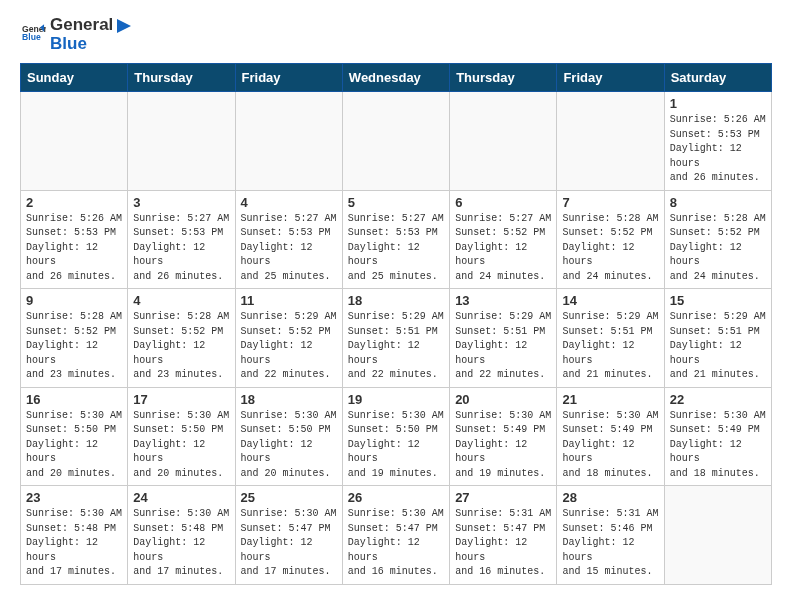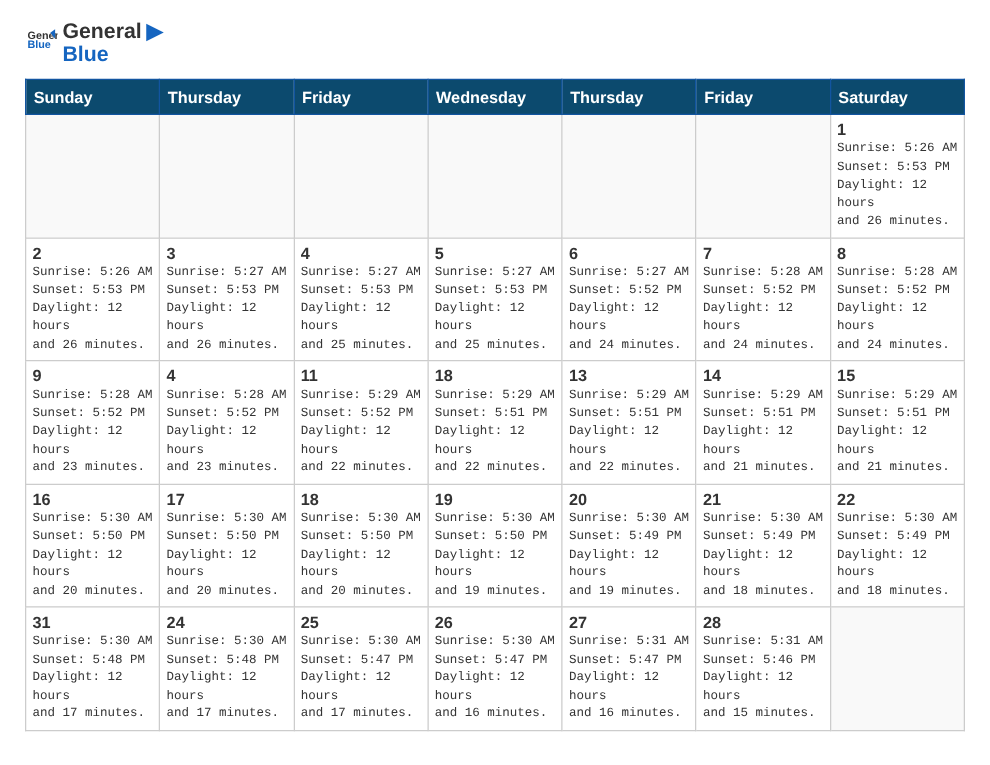--- a/index.html
+++ b/index.html
@@ -285,21 +285,21 @@
           <td>
             <span class="day-num">22</span>
             <div class="day-info" style="white-space: pre-line;">Sunrise: 5:30 AM
 Sunset: 5:49 PM
 Daylight: 12 hours
 and 18 minutes.</div>
           </td>
         </tr>
         <tr>
           <td>
-            <span class="day-num">31</span>
+            <span class="day-num">23</span>
             <div class="day-info" style="white-space: pre-line;">Sunrise: 5:30 AM
 Sunset: 5:48 PM
 Daylight: 12 hours
 and 17 minutes.</div>
           </td>
           <td>
             <span class="day-num">24</span>
             <div class="day-info" style="white-space: pre-line;">Sunrise: 5:30 AM
 Sunset: 5:48 PM
 Daylight: 12 hours

